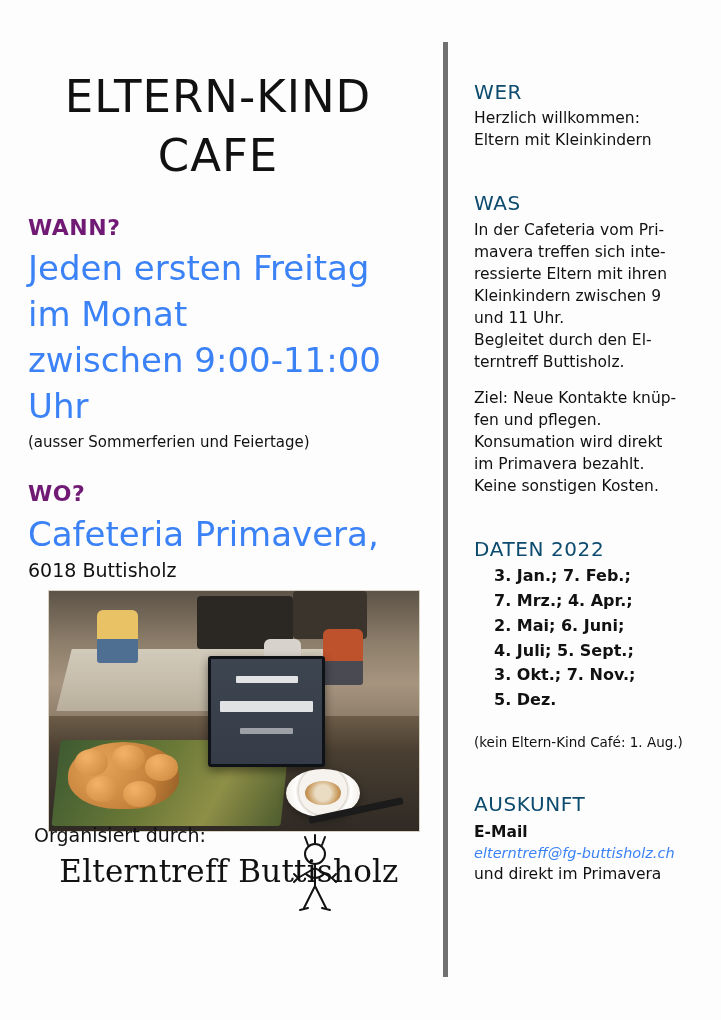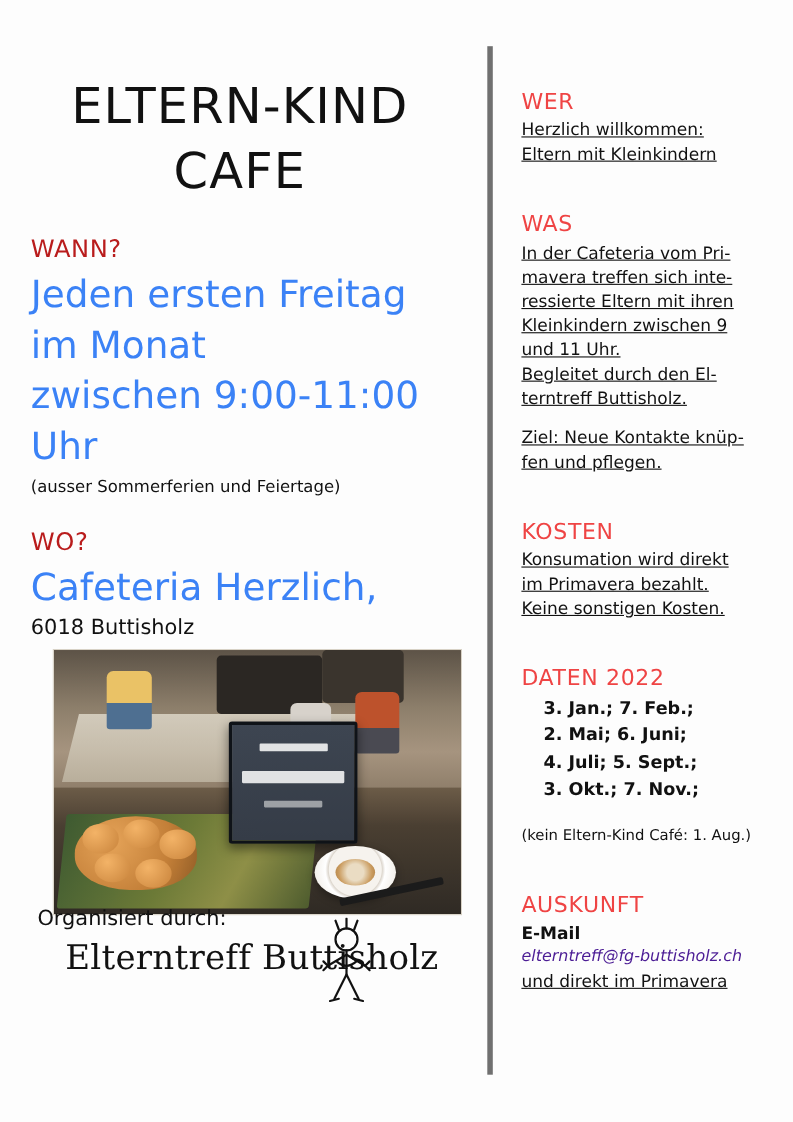--- a/index.html
+++ b/index.html
@@ -50,21 +50,22 @@
     margin: 0 0 6px 0;
     padding-right: 20px;
   }
   .main-title .line2 { display: block; }
 
   .sec-label {
     font-size: 22px;
     letter-spacing: 0.5px;
     margin-top: 30px;
     margin-bottom: 6px;
-    color: #b91c1c;
+    color: #701a75;
+    font-weight: bold;
   }
   .big-line {
     font-size: 34px;
     line-height: 1.35;
     color: #3b82f6;
   }
   .small-note {
     font-size: 15px;
     margin-top: 3px;
     color: #111;
@@ -232,32 +233,32 @@
     top: 78px;
     width: 224px;
     font-size: 15.5px;
     line-height: 1.42;
     color: #111;
   }
   .r-head {
     font-size: 20px;
     letter-spacing: 0.6px;
     margin-bottom: 1px;
-    color: #ef4444;
+    color: #0c4a6e;
   }
   .r-head.spaced { margin-top: 38px; }
-  .r-para { margin: 0 0 0 0; text-decoration: underline; }
+  .r-para { margin: 0 0 0 0; }
   .r-gap { height: 14px; }
   .dates-line { font-weight: bold; font-size: 16px; line-height: 1.55; margin-left: 20px; }
   .dates-note { font-size: 13.5px; margin-top: 20px; }
   .email-label { font-weight: bold; margin-top: 2px; }
   .email-addr {
     font-style: italic;
     font-size: 14.5px;
-    color: #4c1d95;
+    color: #3b82f6;
   }
 </style>
 </head>
 <body>
 
 <div class="page">
 
   <div class="divider"></div>
 
   <div class="left-col">
@@ -266,21 +267,21 @@
       <span class="line2">CAFE</span>
     </h1>
 
     <div class="sec-label">WANN?</div>
     <div class="big-line">Jeden ersten Freitag</div>
     <div class="big-line">im Monat</div>
     <div class="big-line">zwischen 9:00-11:00 Uhr</div>
     <div class="small-note">(ausser Sommerferien und Feiertage)</div>
 
     <div class="sec-label">WO?</div>
-    <div class="big-line">Cafeteria Herzlich,</div>
+    <div class="big-line">Cafeteria Primavera,</div>
     <div class="addr-line">6018 Buttisholz</div>
   </div>
 
   <div class="photo-wrap">
     <div class="photo">
       <div class="ph-floor"></div>
       <div class="ph-rug"></div>
       <div class="ph-chairdark"></div>
       <div class="ph-chairdark2"></div>
       <div class="ph-kid1"></div>
@@ -340,30 +341,31 @@
     <div class="r-para">ressierte Eltern mit ihren</div>
     <div class="r-para">Kleinkindern zwischen 9</div>
     <div class="r-para">und 11 Uhr.</div>
     <div class="r-para">Begleitet durch den El-</div>
     <div class="r-para">terntreff Buttisholz.</div>
 
     <div class="r-gap"></div>
     <div class="r-para">Ziel: Neue Kontakte knüp-</div>
     <div class="r-para">fen und pflegen.</div>
 
-    <div class="r-head spaced">KOSTEN</div>
     <div class="r-para">Konsumation wird direkt</div>
     <div class="r-para">im Primavera bezahlt.</div>
     <div class="r-para">Keine sonstigen Kosten.</div>
 
     <div class="r-head spaced">DATEN 2022</div>
     <div class="dates-line">3. Jan.;  7. Feb.;</div>
+    <div class="dates-line">7. Mrz.;  4. Apr.;</div>
     <div class="dates-line">2. Mai;  6. Juni;</div>
     <div class="dates-line">4. Juli;  5. Sept.;</div>
     <div class="dates-line">3. Okt.;  7. Nov.;</div>
+    <div class="dates-line">5. Dez.</div>
     <div class="dates-note">(kein Eltern-Kind Café: 1. Aug.)</div>
 
     <div class="r-head spaced">AUSKUNFT</div>
     <div class="email-label">E-Mail</div>
     <div class="email-addr">elterntreff@fg-buttisholz.ch</div>
     <div class="r-para">und direkt im Primavera</div>
   </div>
 
 </div>
 

